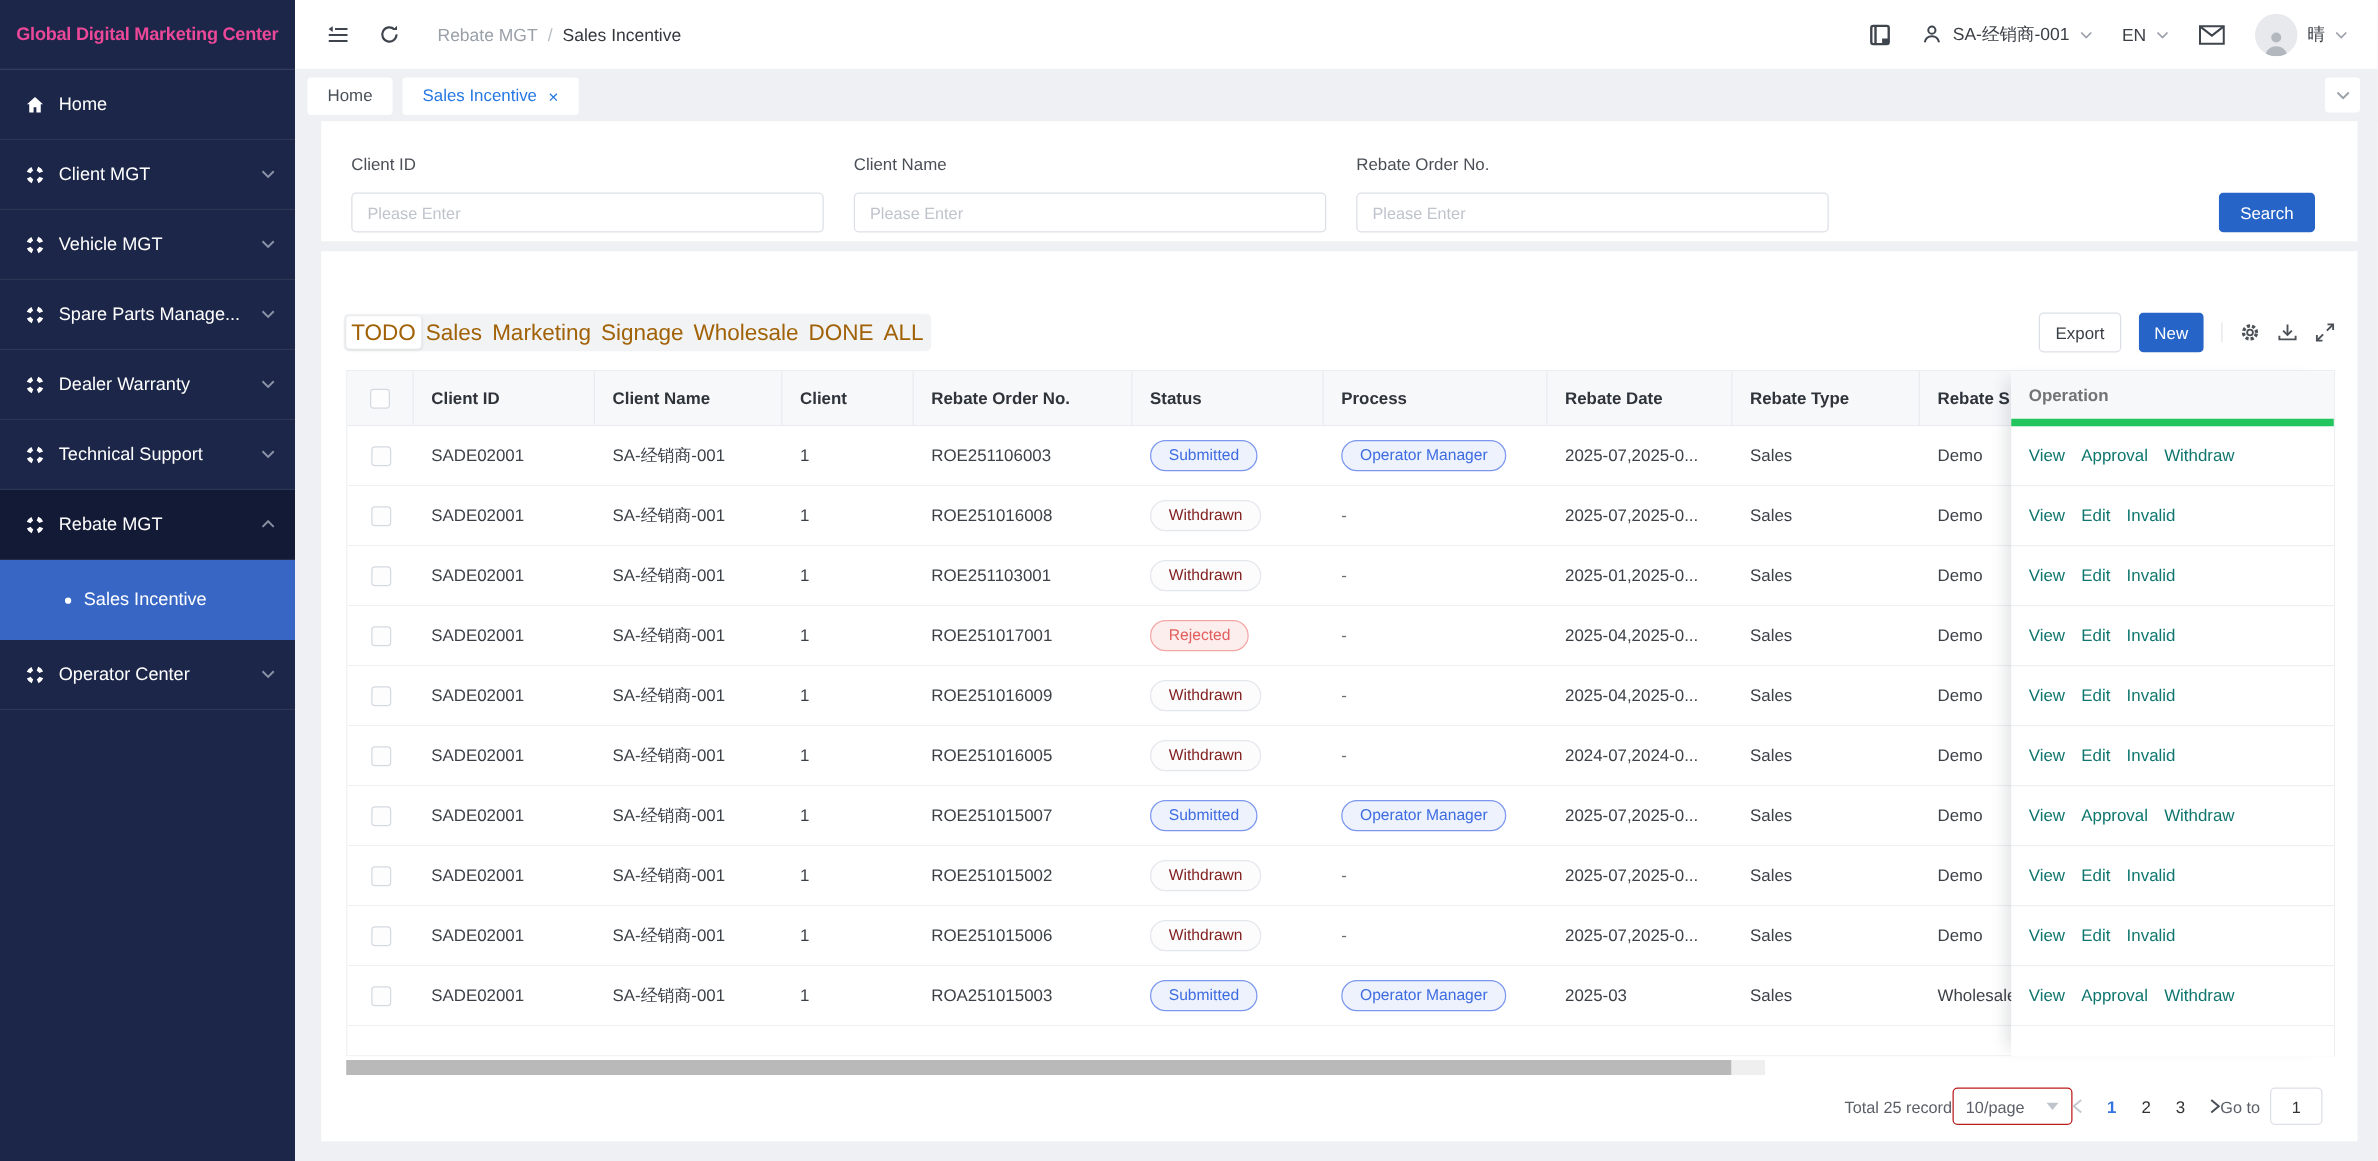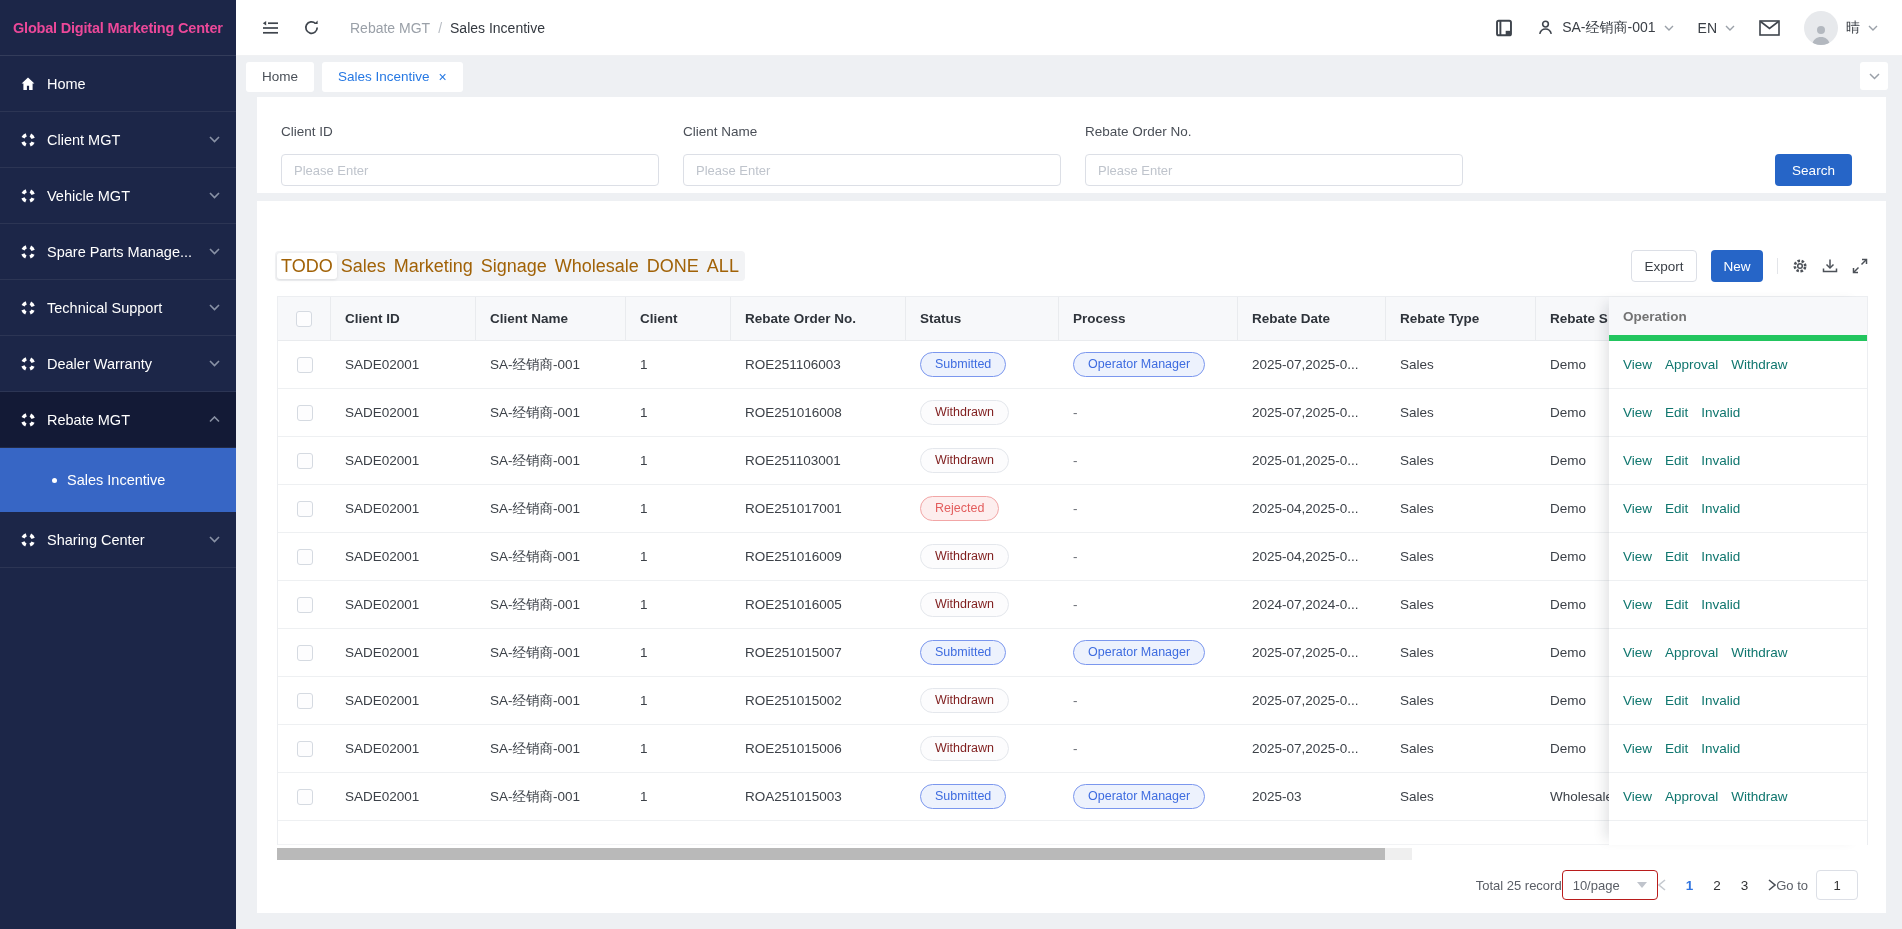--- a/index.html
+++ b/index.html
@@ -147,56 +147,56 @@
     <span>Spare Parts Manage...</span>
     <svg class="chev" width="11" height="7" viewBox="0 0 11 7">
         <polyline points="1,1 5.5,5.5 10,1" fill="none" stroke="#aeb6c6" stroke-width="1.6"></polyline>
       </svg>
   </div>
 
   <div class="snav-item">
     <svg class="micon" viewBox="0 0 16 16">
         <circle cx="8" cy="8" r="5.4" fill="none" stroke="#fff" stroke-width="3.4" stroke-dasharray="4.2 4.2" transform="rotate(22 8 8)"></circle>
       </svg>
+    <span>Dealer Warranty</span>
+    <svg class="chev" width="11" height="7" viewBox="0 0 11 7">
+        <polyline points="1,1 5.5,5.5 10,1" fill="none" stroke="#aeb6c6" stroke-width="1.6"></polyline>
+      </svg>
+  </div>
+
+  <div class="snav-item">
+    <svg class="micon" viewBox="0 0 16 16">
+        <circle cx="8" cy="8" r="5.4" fill="none" stroke="#fff" stroke-width="3.4" stroke-dasharray="4.2 4.2" transform="rotate(22 8 8)"></circle>
+      </svg>
     <span>Technical Support</span>
     <svg class="chev" width="11" height="7" viewBox="0 0 11 7">
         <polyline points="1,1 5.5,5.5 10,1" fill="none" stroke="#aeb6c6" stroke-width="1.6"></polyline>
       </svg>
   </div>
 
-  <div class="snav-item">
-    <svg class="micon" viewBox="0 0 16 16">
-        <circle cx="8" cy="8" r="5.4" fill="none" stroke="#fff" stroke-width="3.4" stroke-dasharray="4.2 4.2" transform="rotate(22 8 8)"></circle>
-      </svg>
-    <span>Dealer Warranty</span>
-    <svg class="chev" width="11" height="7" viewBox="0 0 11 7">
-        <polyline points="1,1 5.5,5.5 10,1" fill="none" stroke="#aeb6c6" stroke-width="1.6"></polyline>
-      </svg>
-  </div>
-
   <div class="snav-item expanded">
     <svg class="micon" viewBox="0 0 16 16">
         <circle cx="8" cy="8" r="5.4" fill="none" stroke="#fff" stroke-width="3.4" stroke-dasharray="4.2 4.2" transform="rotate(22 8 8)"></circle>
       </svg>
     <span>Rebate MGT</span>
     <svg class="chev" width="11" height="7" viewBox="0 0 11 7">
         <polyline points="1,5.5 5.5,1 10,5.5" fill="none" stroke="#aeb6c6" stroke-width="1.6"></polyline>
       </svg>
   </div>
 
   <div class="ssub-item">
     <span class="dot"></span>
     <span>Sales Incentive</span>
   </div>
 
   <div class="snav-item">
     <svg class="micon" viewBox="0 0 16 16">
         <circle cx="8" cy="8" r="5.4" fill="none" stroke="#fff" stroke-width="3.4" stroke-dasharray="4.2 4.2" transform="rotate(22 8 8)"></circle>
       </svg>
-    <span>Sharing Center</span>
+    <span>Operator Center</span>
     <svg class="chev" width="11" height="7" viewBox="0 0 11 7">
         <polyline points="1,1 5.5,5.5 10,1" fill="none" stroke="#aeb6c6" stroke-width="1.6"></polyline>
       </svg>
   </div>
 </div>
 
 <div class="main">
 
   <div class="topbar">
     <div class="tb-left">

